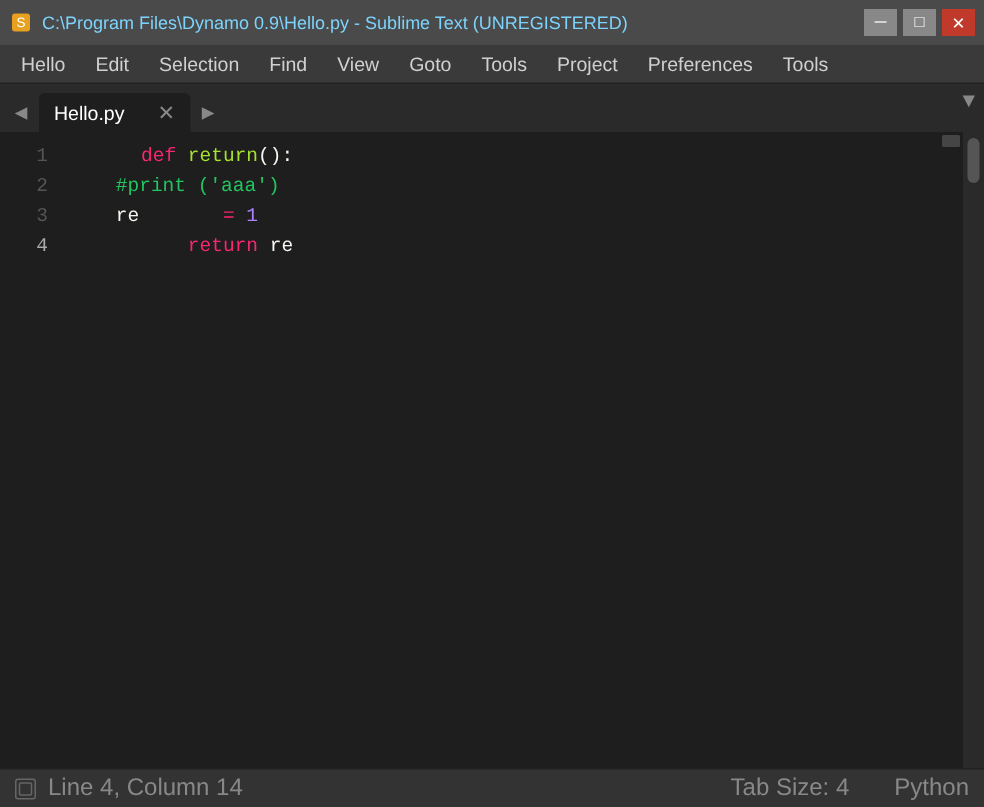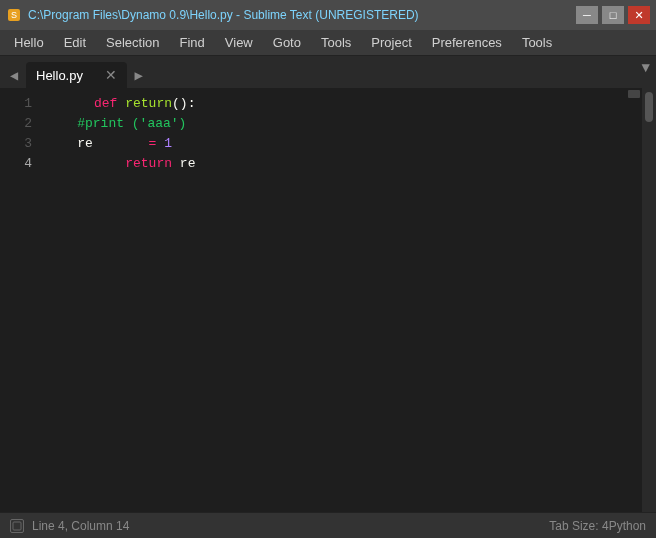--- a/index.html
+++ b/index.html
@@ -235,26 +235,27 @@
     #status-indicator {
       width: 14px;
       height: 14px;
       border: 1px solid #666;
       border-radius: 2px;
       display: flex;
       align-items: center;
       justify-content: center;
     }
     .status-text {
-      font-size: 12px;
+      font-size: 16px;
       color: #888;
       font-family: 'Segoe UI', Arial, sans-serif;
     }
     #status-right {
       display: flex;
+      gap: 30px;
       align-items: center;
     }
 
     
     .kw { color: #f92672; margin-left: 48px; }        
     .fn { color: #a6e22e; }        
     .cm { color: #22c55e; }        
     .nm { color: #ae81ff; }        
     .plain { color: #f8f8f2; }       
   </style>

